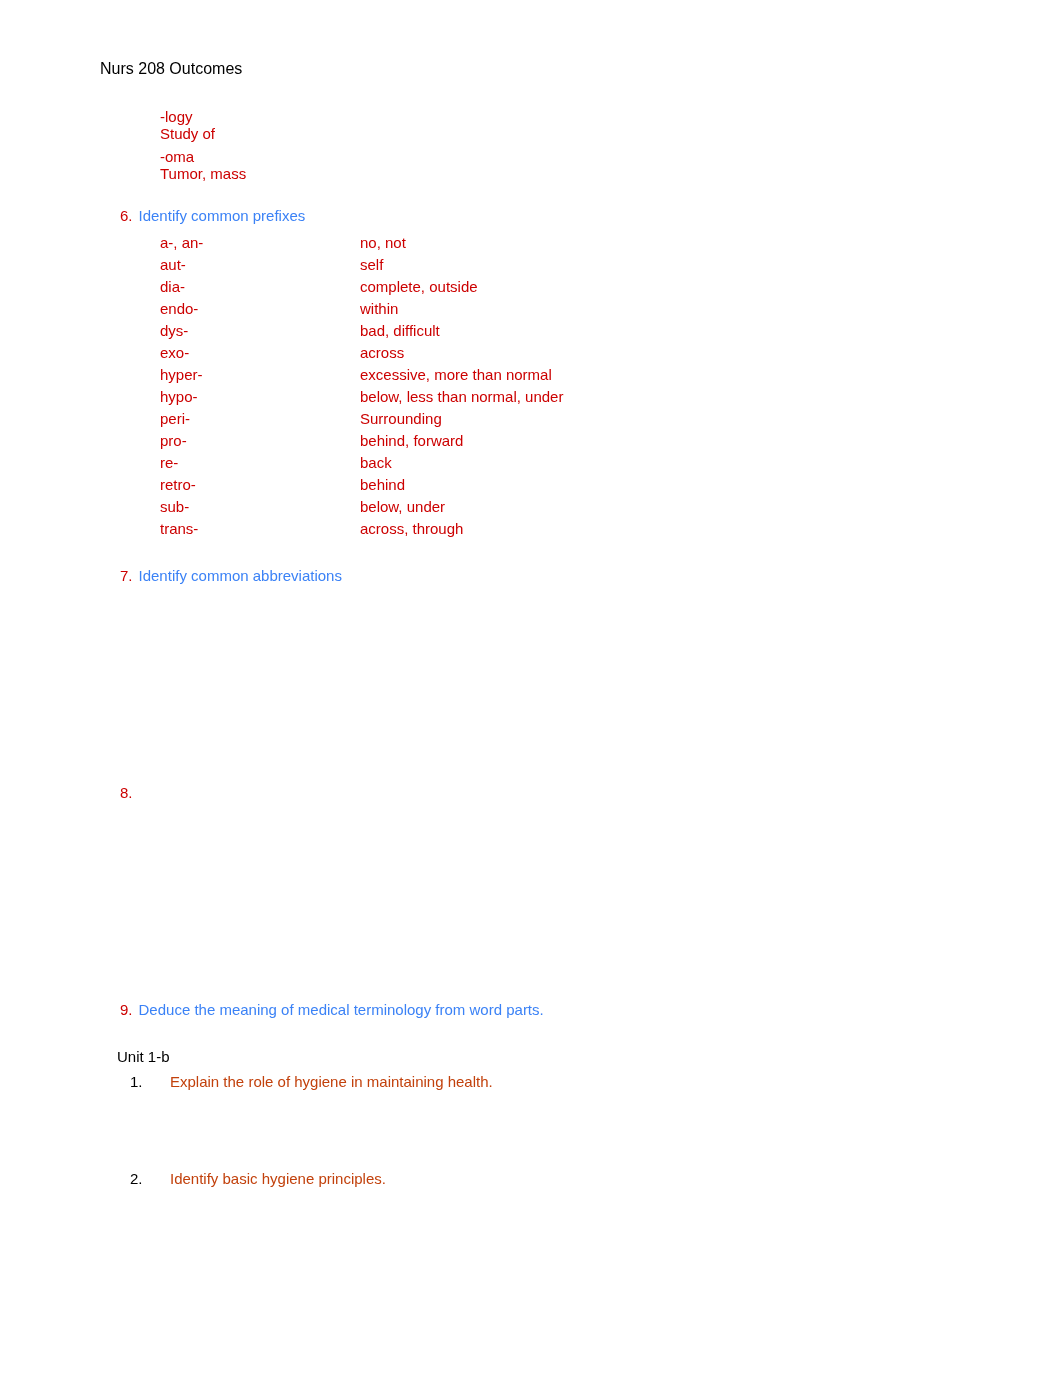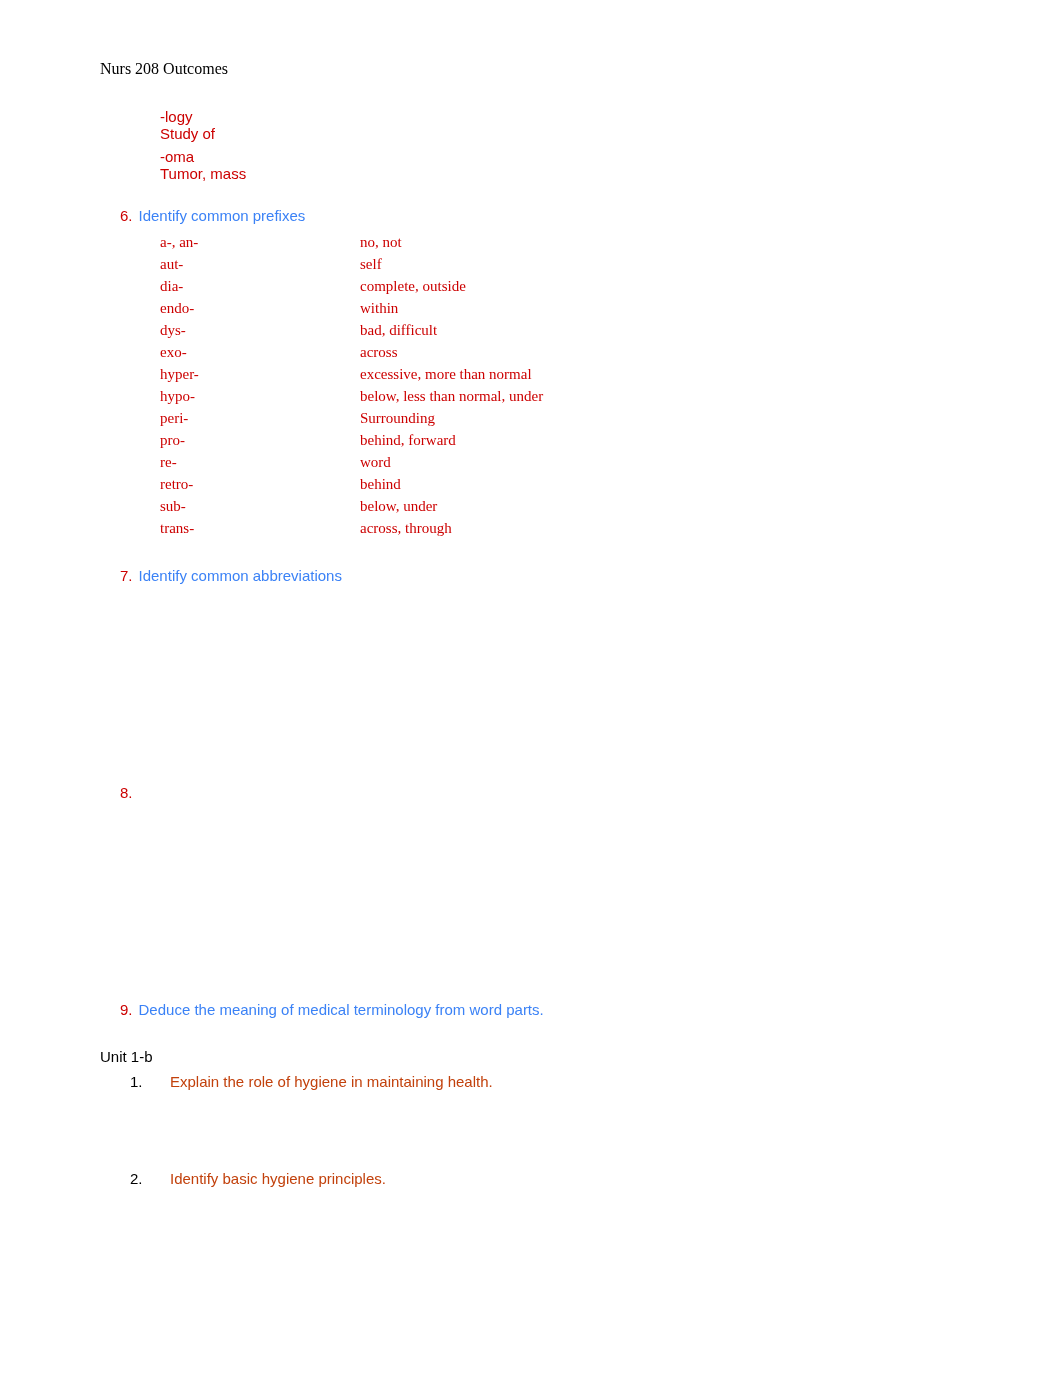--- a/index.html
+++ b/index.html
@@ -14,21 +14,20 @@
       color: #000000;
       padding: 60px 100px;
       width: 1062px;
       min-height: 1376px;
     }
     .page-title {
       font-size: 16px;
       font-weight: normal;
       color: #000;
       margin-bottom: 30px;
-      font-family: Liberation Serif, serif;
     }
     .suffix-table {
       margin-left: 60px;
       margin-bottom: 25px;
     }
     .suffix-row {
       display: flex;
       margin-bottom: 6px;
       flex-direction: column;
     }
@@ -57,36 +56,36 @@
       color: #3b82f6;
       font-size: 15px;
     }
     .prefix-table {
       margin-left: 60px;
       margin-bottom: 10px;
     }
     .prefix-row {
       display: flex;
       margin-bottom: 5px;
-      font-family: Liberation Serif, serif;
     }
     .section-block {
       margin-bottom: 30px;
     }
     .outcome-section {
       margin-left: 20px;
       margin-bottom: 20px;
     }
     .unit-section {
       margin-top: 20px;
     }
     .unit-title {
       font-size: 15px;
       color: #000;
       margin-bottom: 8px;
+      margin-left: 17px;
     }
     .unit-item {
       display: flex;
       margin-left: 30px;
       margin-bottom: 80px;
     }
     .item-number {
       width: 40px;
       font-size: 15px;
       color: #000;
@@ -155,21 +154,21 @@
       <div class="prefix-row">
         <span class="term">peri-</span>
         <span class="definition">Surrounding</span>
       </div>
       <div class="prefix-row">
         <span class="term">pro-</span>
         <span class="definition">behind, forward</span>
       </div>
       <div class="prefix-row">
         <span class="term">re-</span>
-        <span class="definition">word</span>
+        <span class="definition">back</span>
       </div>
       <div class="prefix-row">
         <span class="term">retro-</span>
         <span class="definition">behind</span>
       </div>
       <div class="prefix-row">
         <span class="term">sub-</span>
         <span class="definition">below, under</span>
       </div>
       <div class="prefix-row">

